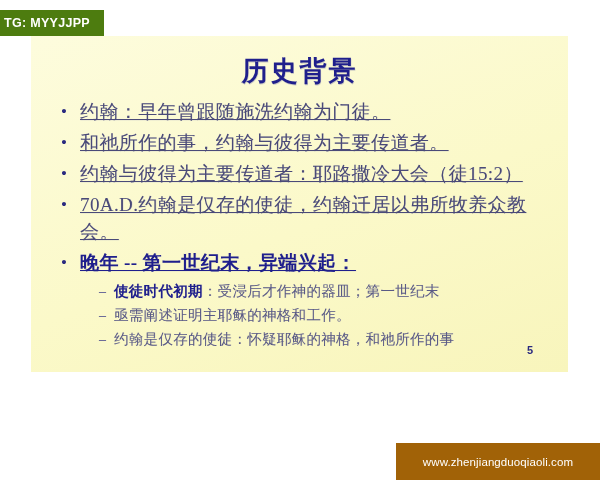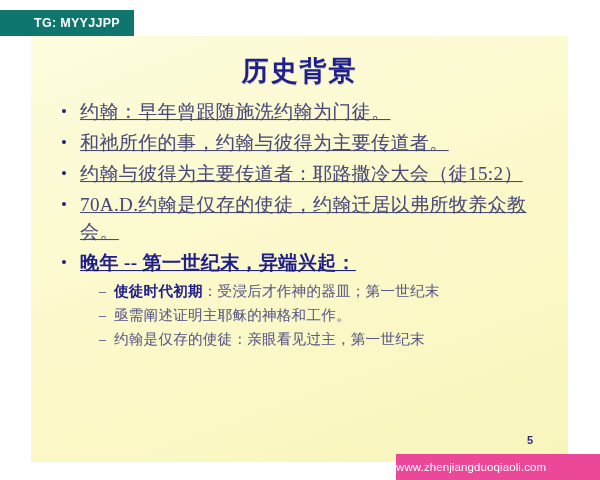--- a/index.html
+++ b/index.html
@@ -14,55 +14,55 @@
     overflow: hidden;
     font-family: "Liberation Serif", "DejaVu Serif", serif;
   }
 
   
   .slide {
     position: absolute;
     left: 31px;
     top: 36px;
     width: 537px;
-    height: 426px;
+    height: 336px;
     background: #fcfbd2;
     background-image: linear-gradient(160deg, #fdfcdd 0%, #fbf9c9 55%, #f8f5bc 100%);
     overflow: hidden;
   }
 
   
   .tg-badge {
     position: absolute;
     left: 0;
     top: 10px;
     height: 26px;
-    padding: 0 14px 0 34px;
+    padding: 0 14px 0 4px;
     display: flex;
     align-items: center;
-    background: #0f766e;
+    background: #4d7c0f;
     color: #ffffff;
     font-family: "Liberation Sans", "DejaVu Sans", sans-serif;
     font-size: 12.5px;
     font-weight: bold;
     letter-spacing: 0.3px;
     z-index: 5;
   }
 
   
   .site-bar {
     position: absolute;
     right: 0;
     bottom: 0;
     width: 204px;
-    height: 26px;
-    background: #ec4899;
+    height: 37px;
+    background: #a16207;
     display: flex;
     align-items: center;
-    justify-content: flex-start;
+    justify-content: center;
     z-index: 5;
   }
   .site-bar .url {
     color: #ffffff;
     font-family: "Liberation Sans", "DejaVu Sans", sans-serif;
     font-size: 11.5px;
     letter-spacing: 0.1px;
   }
 
   
@@ -196,21 +196,21 @@
         <span class="sub-text"><span class="lead">使徒时代初期</span><span>：受浸后才作神的器皿；第一世纪末</span></span>
       </div>
 
       <div class="sub-row">
         <span class="sub-mark">–</span>
         <span class="sub-text"><span class="lead"></span><span>亟需阐述证明主耶稣的神格和工作。</span></span>
       </div>
 
       <div class="sub-row">
         <span class="sub-mark">–</span>
-        <span class="sub-text"><span class="lead"></span><span>约翰是仅存的使徒：亲眼看见过主，第一世纪末</span></span>
+        <span class="sub-text"><span class="lead"></span><span>约翰是仅存的使徒：怀疑耶稣的神格，和祂所作的事</span></span>
       </div>
 
     </div>
   </div>
 
   <div class="page-num">5</div>
 </div>
 
 <div class="tg-badge">
   <span>TG: MYYJJPP</span>

